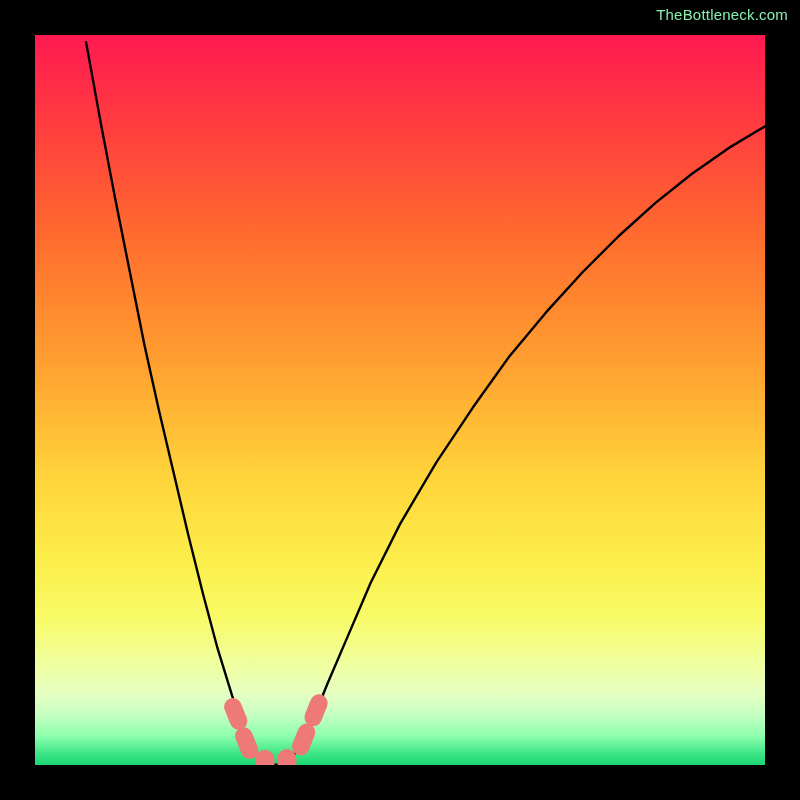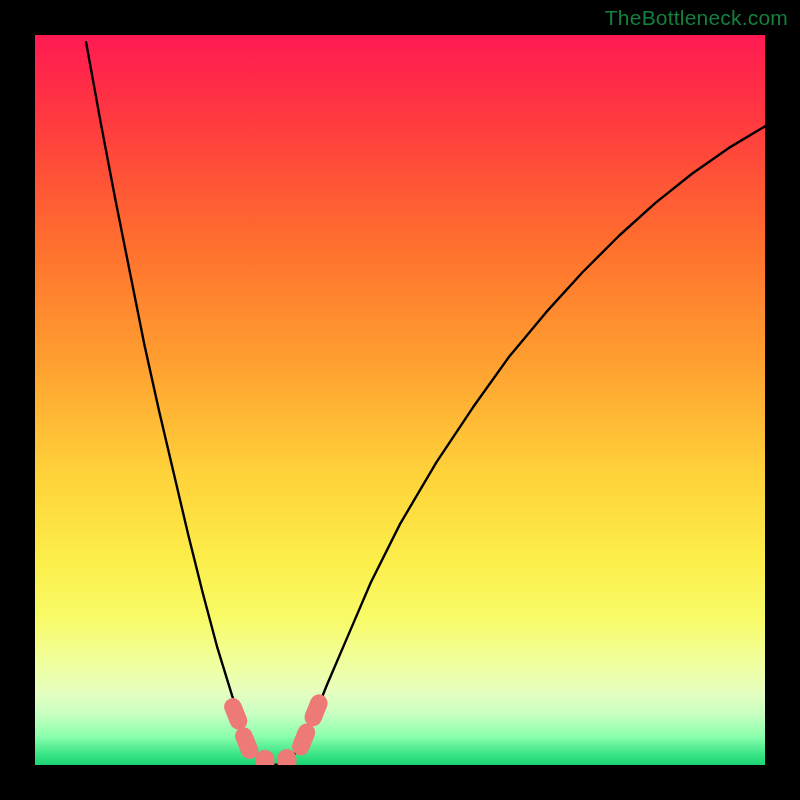--- a/index.html
+++ b/index.html
@@ -22,22 +22,22 @@
     left: 35px;
     top: 35px;
     width: 730px;
     height: 730px;
     overflow: hidden;
   }
   .watermark {
     position: absolute;
     top: 6px;
     right: 12px;
-    color: #15803d;
-    font-size: 21px;
+    color: #86efac;
+    font-size: 15px;
     font-weight: 500;
     letter-spacing: 0.2px;
     z-index: 5;
   }
   svg {
     display: block;
   }
 </style>
 </head>
 <body>

